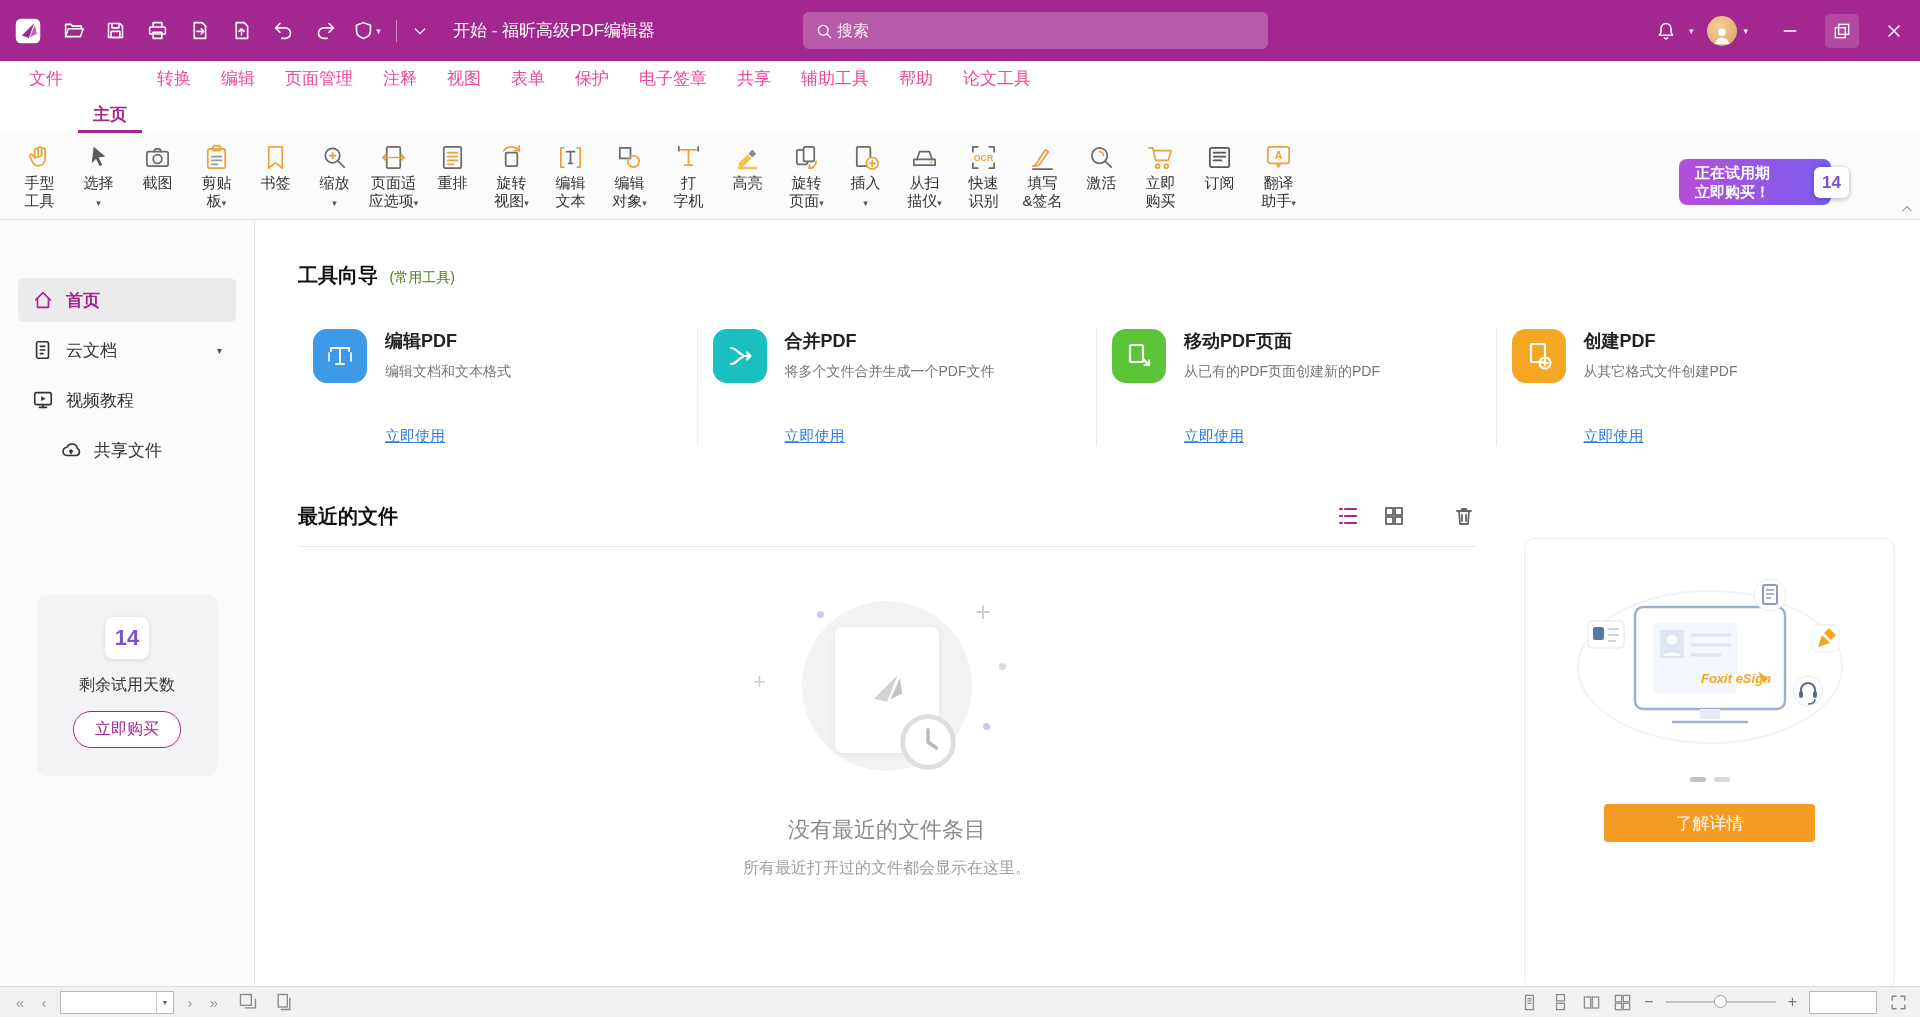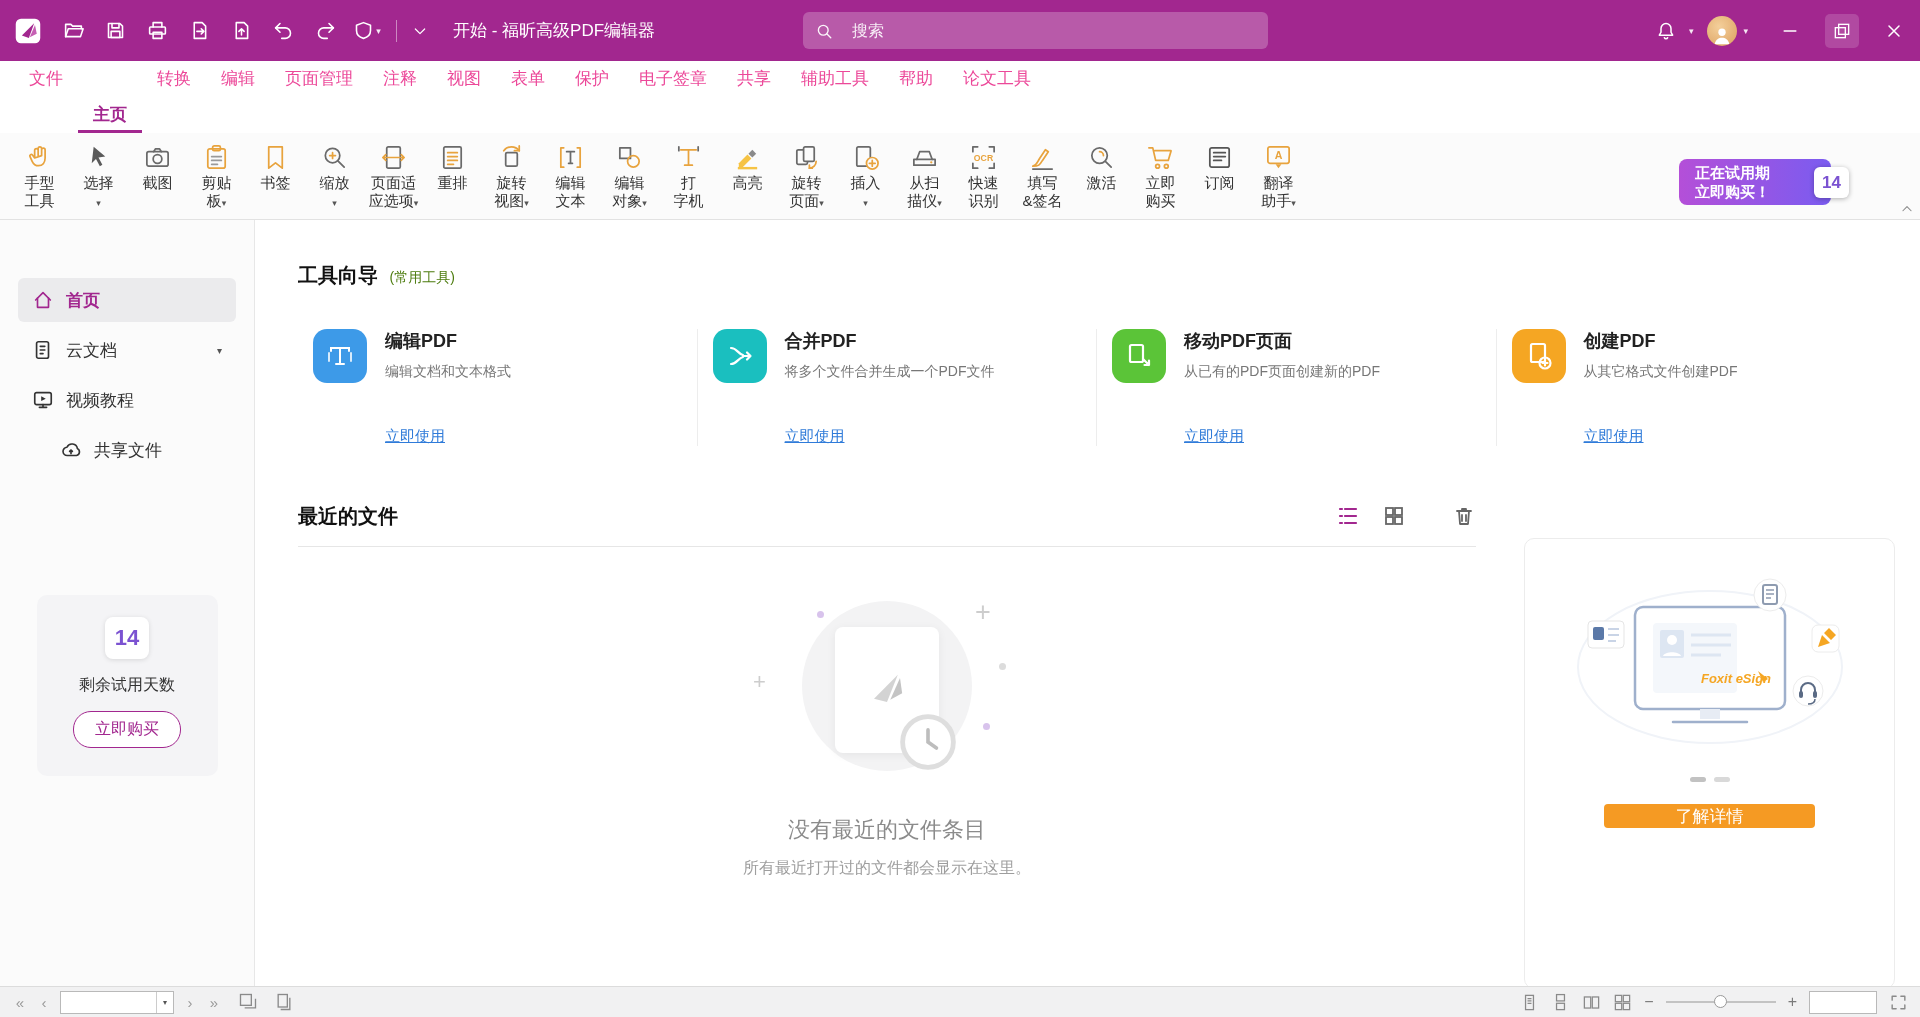--- a/index.html
+++ b/index.html
@@ -14,21 +14,21 @@
   .logo svg{width:28px;height:28px;}
   .tb-icons{display:flex;align-items:center;}
   .tb-btn{height:38px;min-width:36px;padding:0 3px;display:flex;align-items:center;justify-content:center;border-radius:4px;cursor:default;}
   .tb-btn svg{width:21px;height:21px;}
   .tb-dd{font-size:9px;margin-left:2px;opacity:.9;}
   .tb-sep{width:1px;height:22px;background:rgba(255,255,255,.45);margin:0 8px;}
   .tb-caret-big{width:30px;height:38px;display:flex;align-items:center;justify-content:center;}
   .tb-caret-big svg{width:16px;height:16px;}
   .tb-title{margin-left:18px;font-size:17px;white-space:nowrap;}
   .tb-search{position:absolute;left:803px;top:12px;width:465px;height:37px;background:rgba(255,255,255,.24);
-             border-radius:6px;display:flex;align-items:center;padding:0 12px;box-sizing:border-box;gap:17px;}
+             border-radius:6px;display:flex;align-items:center;padding:0 12px;box-sizing:border-box;gap:2px;}
   .tb-search svg{width:18px;height:18px;opacity:.95;}
   .tb-search input{flex:1;background:transparent;border:none;outline:none;color:#fff;font-size:16px;font-family:inherit;}
   .tb-search input::placeholder{color:rgba(255,255,255,.9);}
   .tb-right{margin-left:auto;display:flex;align-items:center;height:100%;}
   .bell{width:42px;height:38px;display:flex;align-items:center;justify-content:center;}
   .bell svg{width:20px;height:20px;}
   .bell-caret{font-size:9px;margin:0 10px 0 2px;opacity:.9;}
   .avatar{width:30px;height:30px;border-radius:50%;background:radial-gradient(circle at 40% 35%,#f4cf9a,#dba05f);
           display:flex;align-items:end;justify-content:center;overflow:hidden;margin-left:4px;}
   .avatar svg{width:22px;height:22px;}
@@ -117,21 +117,21 @@
   .sp-dot.gray{background:#dcdcdc;}
   .empty-title{margin-top:12px;font-size:22px;color:#8b8b8b;}
   .empty-sub{margin-top:13px;font-size:16px;color:#9e9e9e;}
   .promo{width:371px;height:451px;margin-left:48px;margin-top:44px;border:1px solid #ececec;border-radius:10px;background:#fff;
          display:flex;flex-direction:column;align-items:center;padding-top:30px;box-sizing:border-box;}
   .promo-illus{width:300px;height:196px;}
   .promo-text{margin-top:12px;font-size:17px;color:#555;line-height:30px;text-align:center;}
   .promo-dots{margin-top:12px;display:flex;gap:8px;}
   .pdot{width:16px;height:5px;border-radius:3px;background:#d9d9d9;}
   .pdot.active{background:#c2c2c2;}
-  .promo-btn{margin-top:22px;width:211px;height:24px;background:#f59a23;color:#fff;border:none;border-radius:4px;
+  .promo-btn{margin-top:22px;width:211px;height:38px;background:#f59a23;color:#fff;border:none;border-radius:4px;
              font-size:17px;display:flex;align-items:center;justify-content:center;}
 
   
   .statusbar{flex:0 0 30px;background:#f1f1f2;border-top:1px solid #dcdcdc;display:flex;align-items:center;
              padding:0 12px;color:#777;}
   .sb-left{display:flex;align-items:center;gap:8px;}
   .nav-btn{font-size:15px;color:#9a9a9a;min-width:16px;text-align:center;line-height:1;}
   .page-box{width:112px;height:21px;background:#fff;border:1px solid #b9b9b9;display:flex;align-items:stretch;}
   .page-box input{flex:1;border:none;outline:none;font-size:13px;padding:0 4px;min-width:0;font-family:inherit;}
   .pb-dd{width:16px;border-left:1px solid #ccc;display:flex;align-items:center;justify-content:center;font-size:8px;color:#555;}

